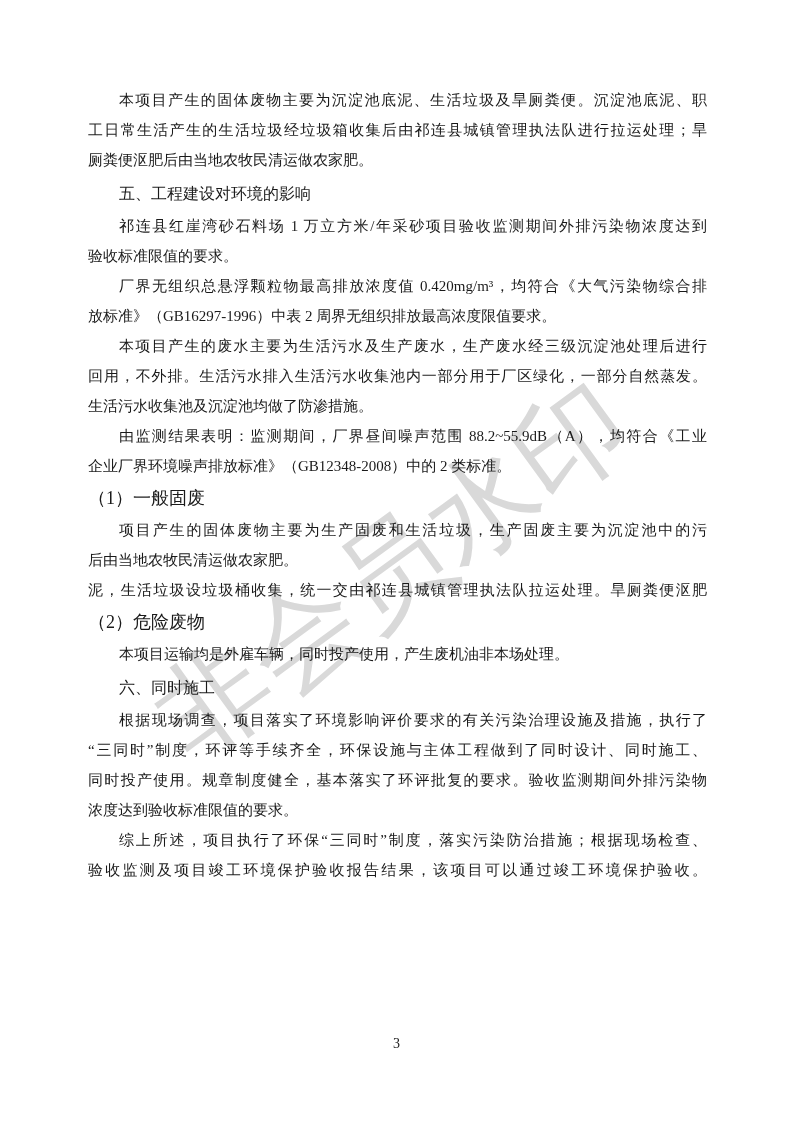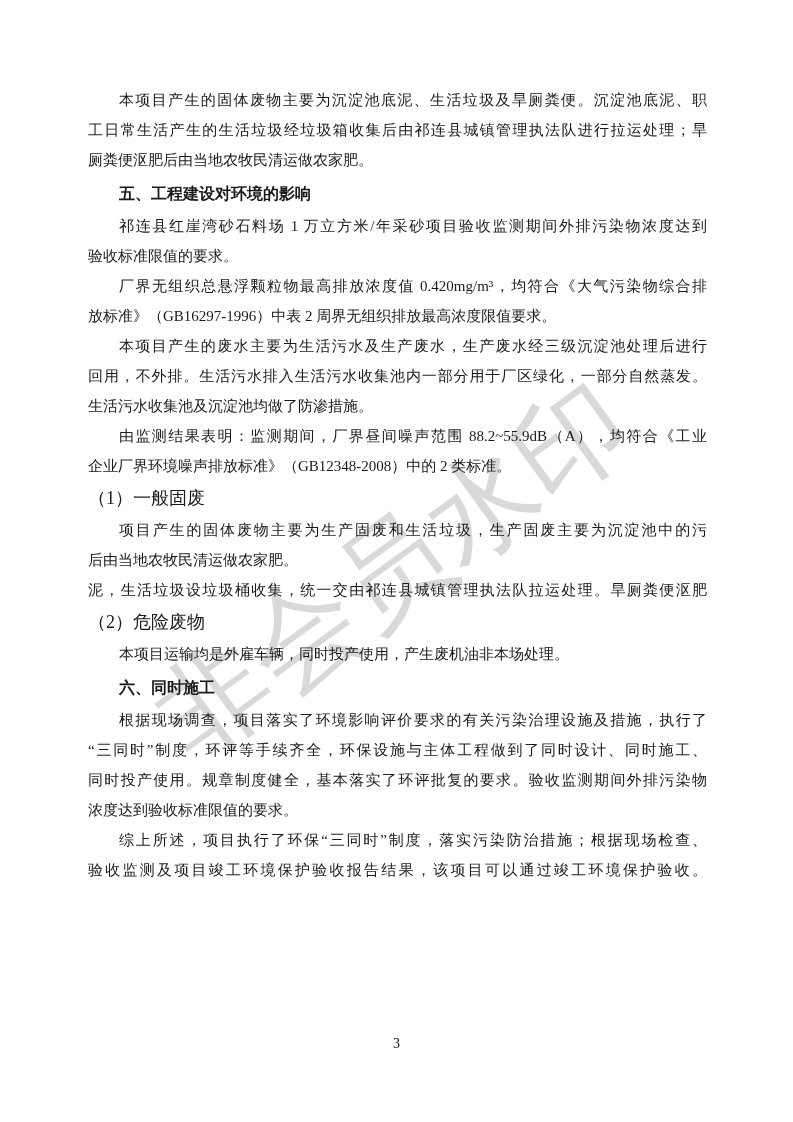--- a/index.html
+++ b/index.html
@@ -38,21 +38,21 @@
     font-size: 15px;
     line-height: 30px;
     height: 30px;
     overflow: hidden;
     text-align: justify;
     text-align-last: left;
   }
   .line.fill { text-align-last: justify; }
   .line.indent { text-indent: 31px; font-family: Liberation Serif, serif; }
   .heading {
-    font-weight: bold;
+    font-weight: normal;
     font-size: 16px;
     line-height: 30px;
     text-indent: 31px;
     margin: 4px 0 2px 0;
   }
   .sublabel {
     font-size: 18px;
     line-height: 30px;
     margin: 2px 0;
   }

